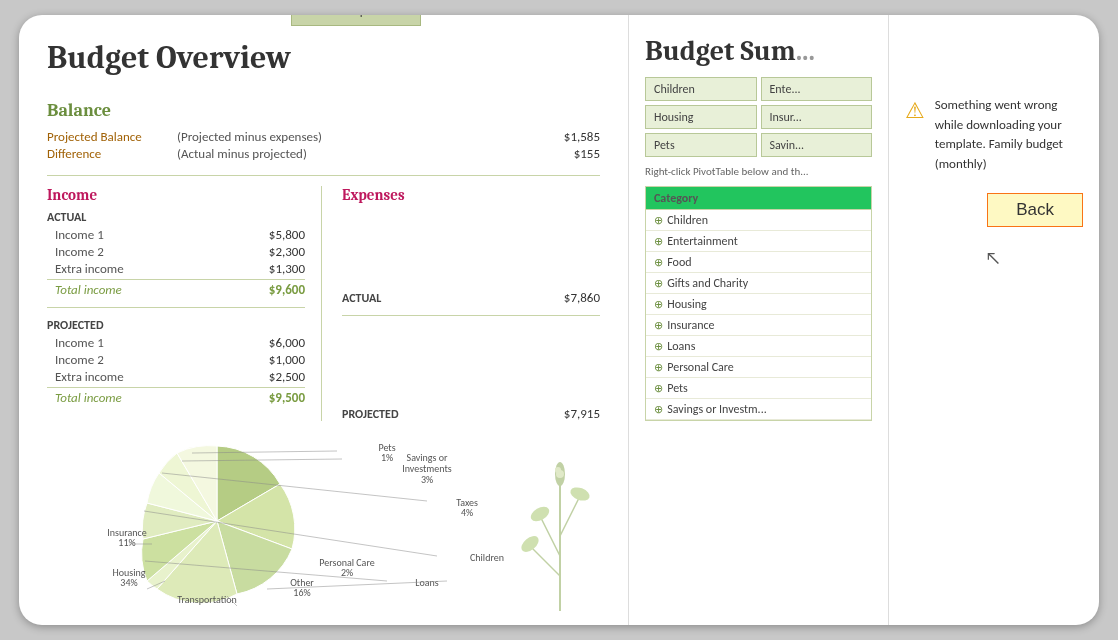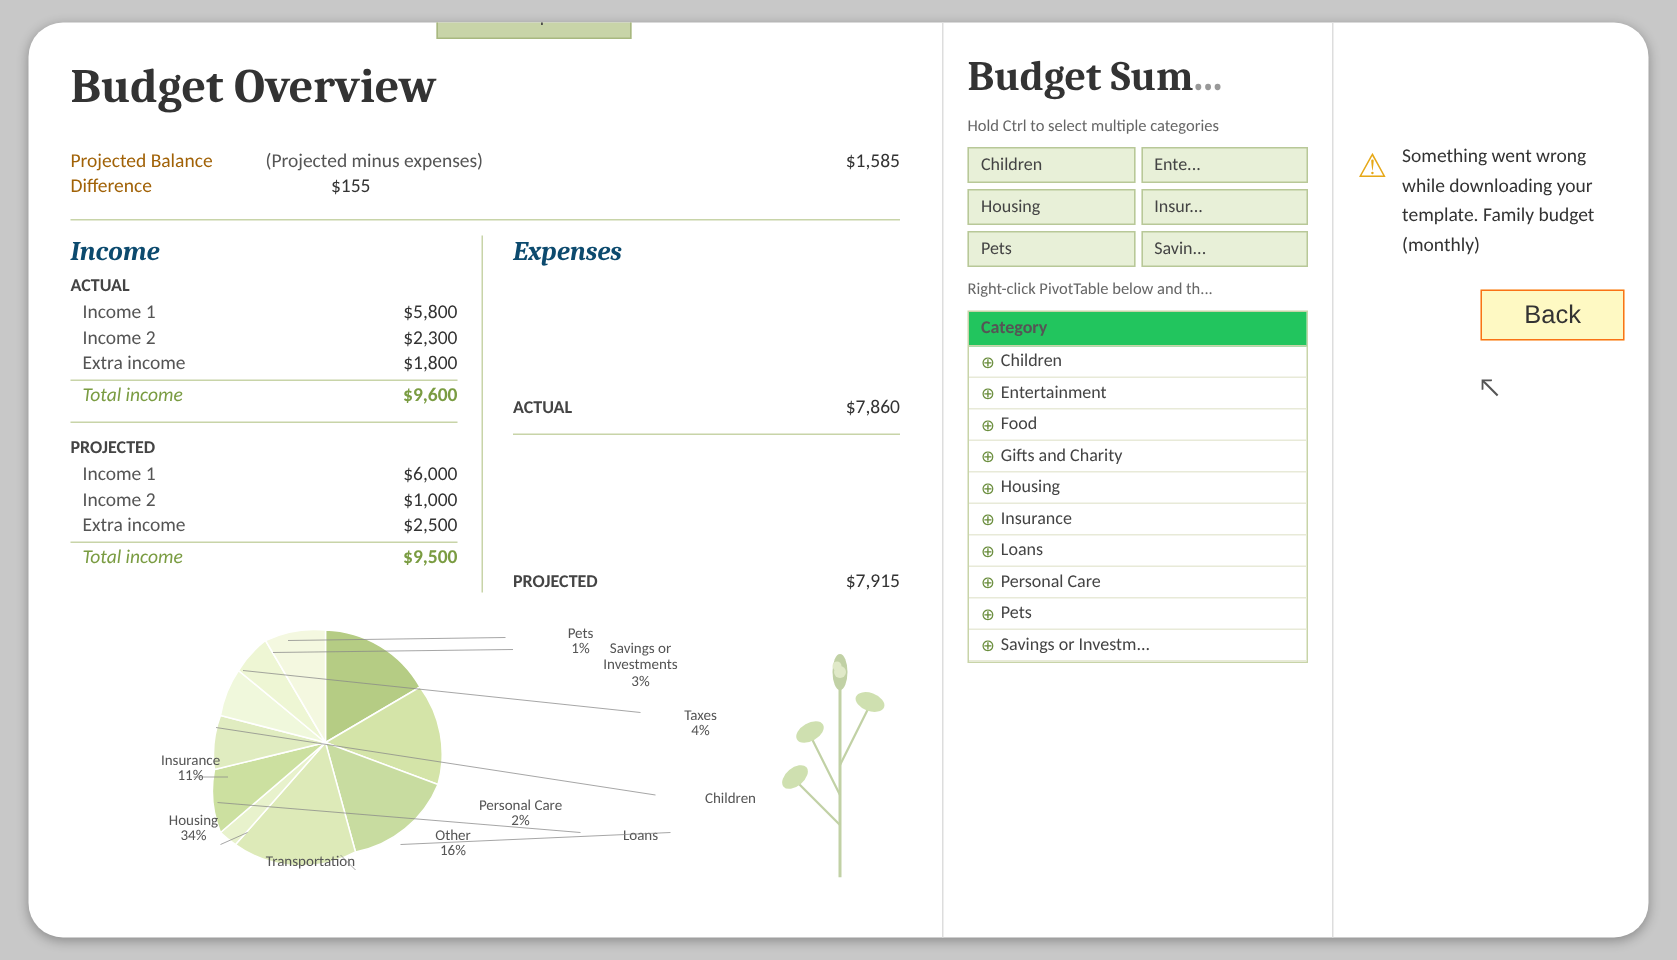--- a/index.html
+++ b/index.html
@@ -88,26 +88,25 @@
     .income-col {
       flex: 1;
       border-right: 1px solid #c8d4a8;
       padding-right: 16px;
     }
     .expenses-col {
       flex: 1;
       padding-left: 20px;
     }
     .ie-section-title {
-      font-size: 18px;
-      font-weight: 700;
-      color: #0c4a6e;
+      font-size: 15px;
+      font-weight: 700;
+      color: #be185d;
       font-family: Cambria, Georgia, serif;
       margin-bottom: 6px;
-      font-style: italic;
     }
     .ie-block {
       margin-bottom: 8px;
     }
     .ie-block-label {
       font-weight: 700;
       color: #444;
       font-size: 12px;
       margin-bottom: 3px;
     }
@@ -255,27 +254,29 @@
 
 <div class="outer-container">
 
   <div class="left-panel">
     <div style="display:flex; align-items:flex-start; margin-bottom:10px;">
       <h1 class="page-title">Budget Overview</h1>
       <button class="enter-expenses-btn">Enter Expenses</button>
     </div>
 
     <div class="balance-section">
+      <div class="section-title">Balance</div>
       <div class="balance-row">
         <span class="balance-label">Projected Balance</span>
         <span class="balance-desc">(Projected  minus expenses)</span>
         <span class="balance-amount">$1,585</span>
       </div>
       <div class="balance-row">
         <span class="balance-label">Difference</span>
+        <span class="balance-desc">(Actual minus projected)</span>
         <span class="balance-amount">$155</span>
       </div>
     </div>
 
     <hr class="divider">
 
     <div class="income-expenses">
 
       <div class="income-col">
         <div class="ie-section-title">Income</div>
@@ -285,21 +286,21 @@
           <div class="ie-row">
             <span class="name">Income 1</span>
             <span class="amount">$5,800</span>
           </div>
           <div class="ie-row">
             <span class="name">Income 2</span>
             <span class="amount">$2,300</span>
           </div>
           <div class="ie-row">
             <span class="name">Extra income</span>
-            <span class="amount">$1,800</span>
+            <span class="amount">$1,300</span>
           </div>
           <div class="total-row">
             <span class="total-label">Total income</span>
             <span class="total-amount">$9,600</span>
           </div>
         </div>
         <hr class="divider">
 
         <div class="ie-block">
           <div class="ie-block-label">PROJECTED</div>
@@ -416,21 +417,20 @@
         <circle cx="38" cy="34" r="3" fill="#c8d89c"></circle>
       </svg>
     </div>
   </div>
 
   <div class="right-panel">
     <div class="right-content">
 
       <div class="budget-sum-panel">
         <div class="budget-sum-title">Budget Sum<span style="color:#999;">...</span></div>
-        <div class="ctrl-hint">Hold Ctrl to select multiple categories</div>
 
         <div class="category-grid">
           <div class="category-chip">Children</div>
           <div class="category-chip">Ente...</div>
           <div class="category-chip">Housing</div>
           <div class="category-chip">Insur...</div>
           <div class="category-chip">Pets</div>
           <div class="category-chip">Savin...</div>
         </div>
 

